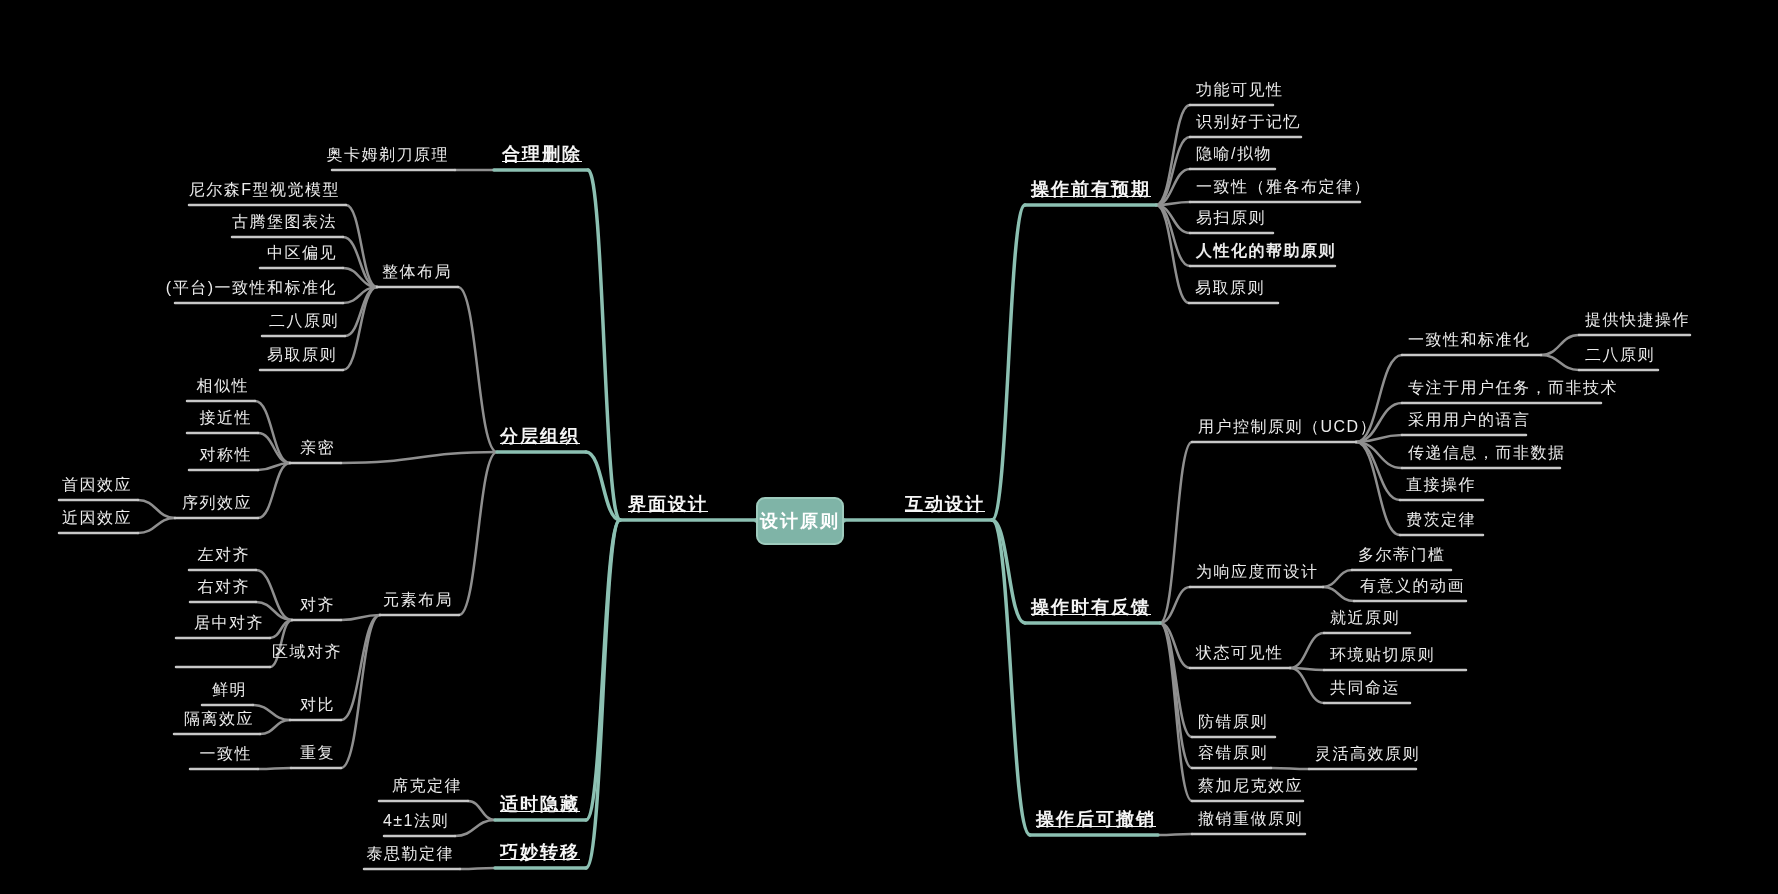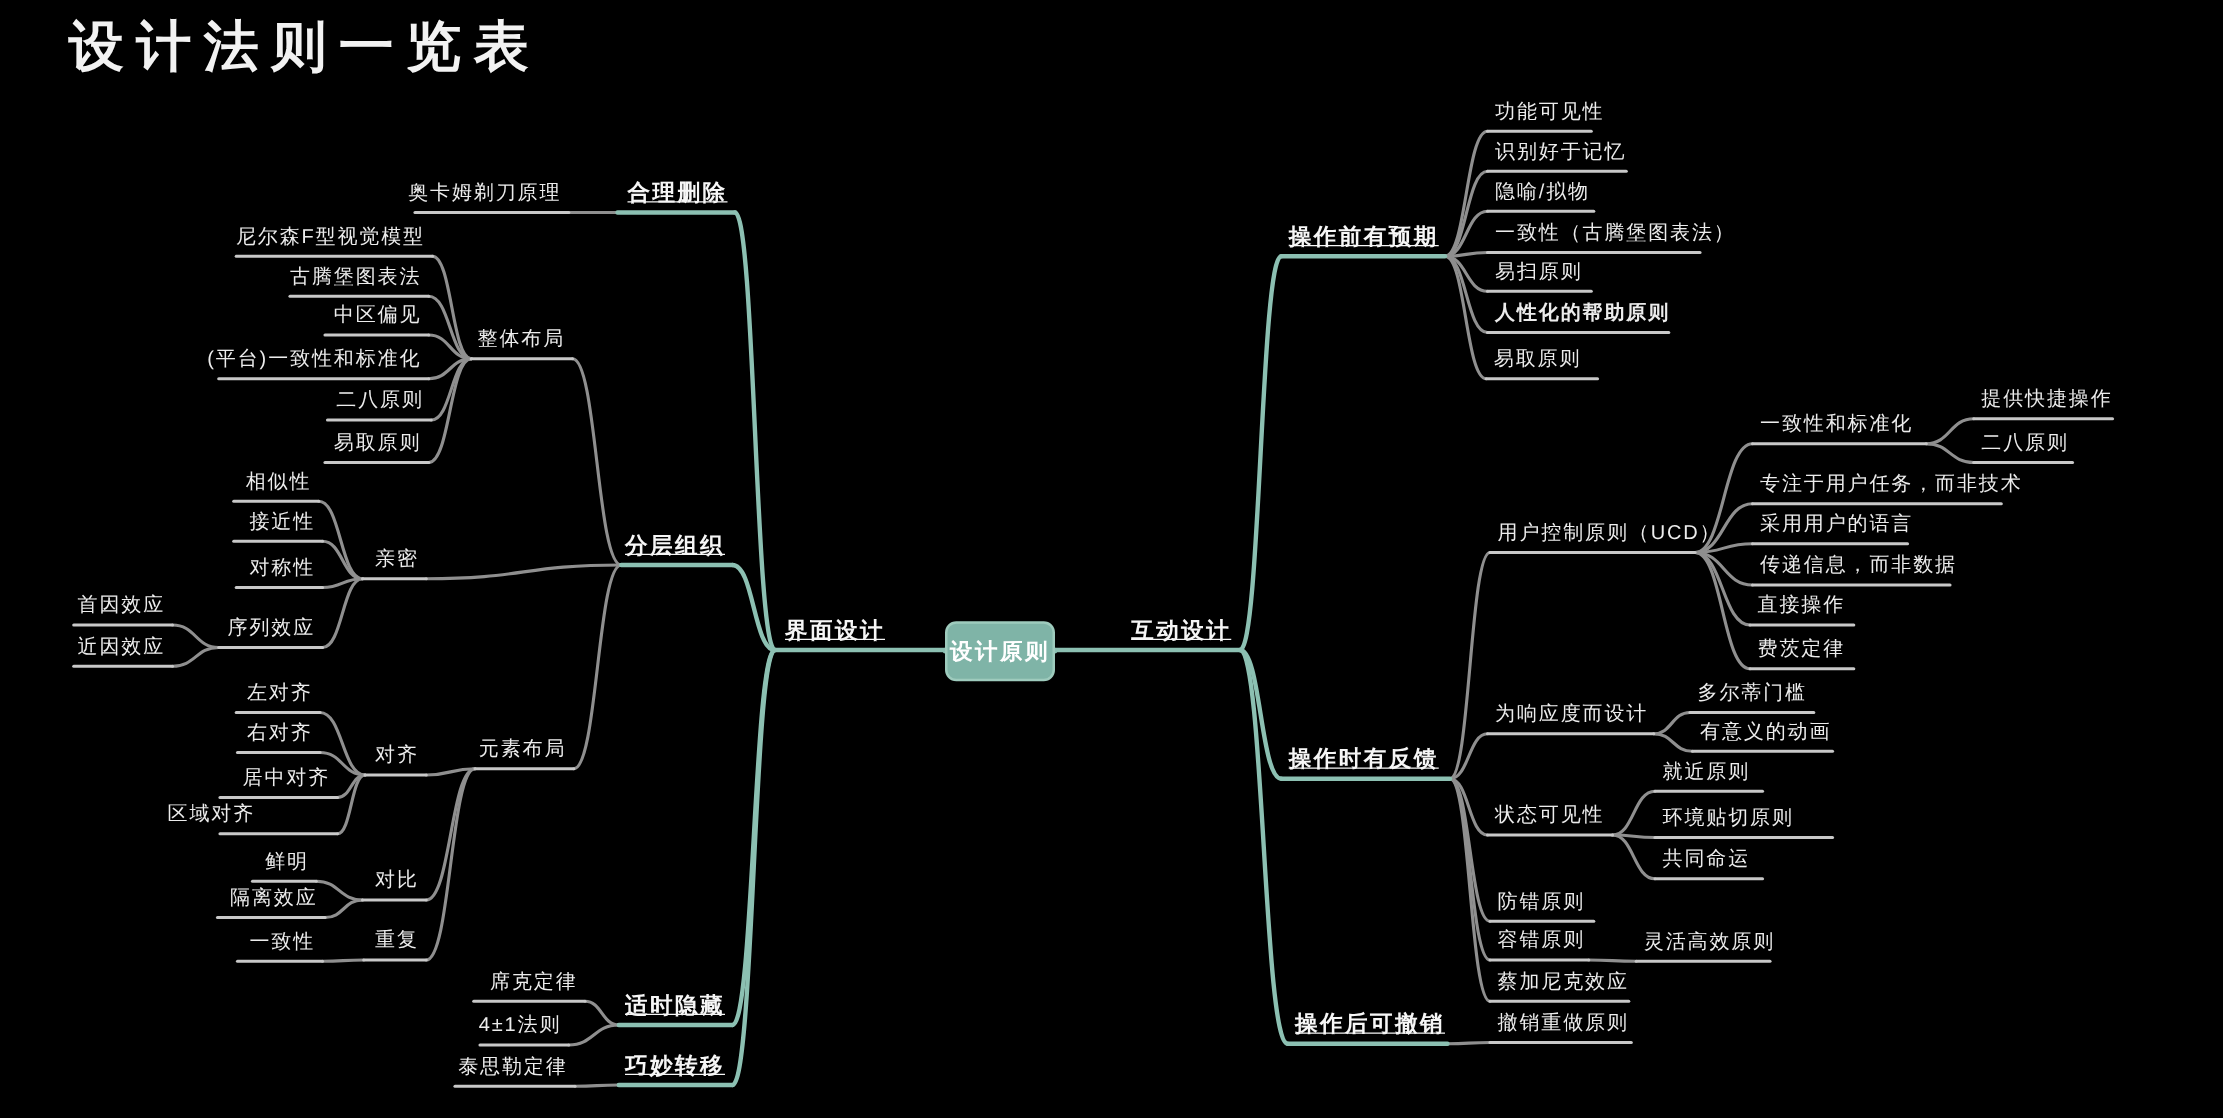--- a/index.html
+++ b/index.html
@@ -171,37 +171,37 @@
       <div class="node-label" style="top: 408px; right: 1526px;">接近性</div>
       <div class="node-label" style="top: 445px; right: 1526px;">对称性</div>
       <div class="node-label" style="top: 493px; right: 1526px;">序列效应</div>
       <div class="node-label" style="top: 475px; right: 1646px;">首因效应</div>
       <div class="node-label" style="top: 508px; right: 1646px;">近因效应</div>
       <div class="node-label" style="top: 590px; right: 1325px;">元素布局</div>
       <div class="node-label" style="top: 595px; right: 1443px;">对齐</div>
       <div class="node-label" style="top: 545px; right: 1528px;">左对齐</div>
       <div class="node-label" style="top: 577px; right: 1528px;">右对齐</div>
       <div class="node-label" style="top: 613px; right: 1514px;">居中对齐</div>
-      <div class="node-label" style="top: 642px; right: 1574px;">区域对齐</div>
+      <div class="node-label" style="top: 642px; right: 1436px;">区域对齐</div>
       <div class="node-label" style="top: 695px; right: 1443px;">对比</div>
       <div class="node-label" style="top: 680px; right: 1531px;">鲜明</div>
       <div class="node-label" style="top: 709px; right: 1524px;">隔离效应</div>
       <div class="node-label" style="top: 743px; right: 1443px;">重复</div>
       <div class="node-label" style="top: 744px; right: 1526px;">一致性</div>
       <div class="node-label lv1" style="top: 793px; right: 1198px;">适时隐藏</div>
       <div class="node-label" style="top: 776px; right: 1316px;">席克定律</div>
       <div class="node-label" style="top: 811px; right: 1329px;">4±1法则</div>
       <div class="node-label lv1" style="top: 841px; right: 1198px;">巧妙转移</div>
       <div class="node-label" style="top: 844px; right: 1324px;">泰思勒定律</div>
       <div class="node-label lv1" style="top: 493px; left: 905px;">互动设计</div>
       <div class="node-label lv1" style="top: 178px; left: 1031px;">操作前有预期</div>
       <div class="node-label" style="top: 80px; left: 1196px;">功能可见性</div>
       <div class="node-label" style="top: 112px; left: 1196px;">识别好于记忆</div>
       <div class="node-label" style="top: 144px; left: 1196px;">隐喻/拟物</div>
-      <div class="node-label" style="top: 177px; left: 1196px;">一致性（古腾堡图表法）</div>
+      <div class="node-label" style="top: 177px; left: 1196px;">一致性（雅各布定律）</div>
       <div class="node-label" style="top: 208px; left: 1196px;">易扫原则</div>
       <div class="node-label" style="top: 241px; left: 1196px; font-weight: bold;">人性化的帮助原则</div>
       <div class="node-label" style="top: 278px; left: 1195px; text-align: right;">易取原则</div>
       <div class="node-label lv1" style="top: 596px; left: 1031px;">操作时有反馈</div>
       <div class="node-label" style="top: 417px; left: 1198px;">用户控制原则（UCD）</div>
       <div class="node-label" style="top: 330px; left: 1408px;">一致性和标准化</div>
       <div class="node-label" style="top: 310px; left: 1585px;">提供快捷操作</div>
       <div class="node-label" style="top: 345px; left: 1585px;">二八原则</div>
       <div class="node-label" style="top: 378px; left: 1408px;">专注于用户任务，而非技术</div>
       <div class="node-label" style="top: 410px; left: 1408px;">采用用户的语言</div>
@@ -215,17 +215,16 @@
       <div class="node-label" style="top: 608px; left: 1330px;">就近原则</div>
       <div class="node-label" style="top: 645px; left: 1330px;">环境贴切原则</div>
       <div class="node-label" style="top: 678px; left: 1330px;">共同命运</div>
       <div class="node-label" style="top: 712px; left: 1198px;">防错原则</div>
       <div class="node-label" style="top: 743px; left: 1198px;">容错原则</div>
       <div class="node-label" style="top: 744px; left: 1315px;">灵活高效原则</div>
       <div class="node-label" style="top: 776px; left: 1198px;">蔡加尼克效应</div>
       <div class="node-label lv1" style="top: 808px; left: 1036px;">操作后可撤销</div>
       <div class="node-label" style="top: 809px; left: 1198px;">撤销重做原则</div>
     </div>
-  <h1 id="page-title">设计法则一览表</h1>
   <div id="root-node">
     <span>设计原则</span>
   </div>
 </div>
 
 </body></html>

